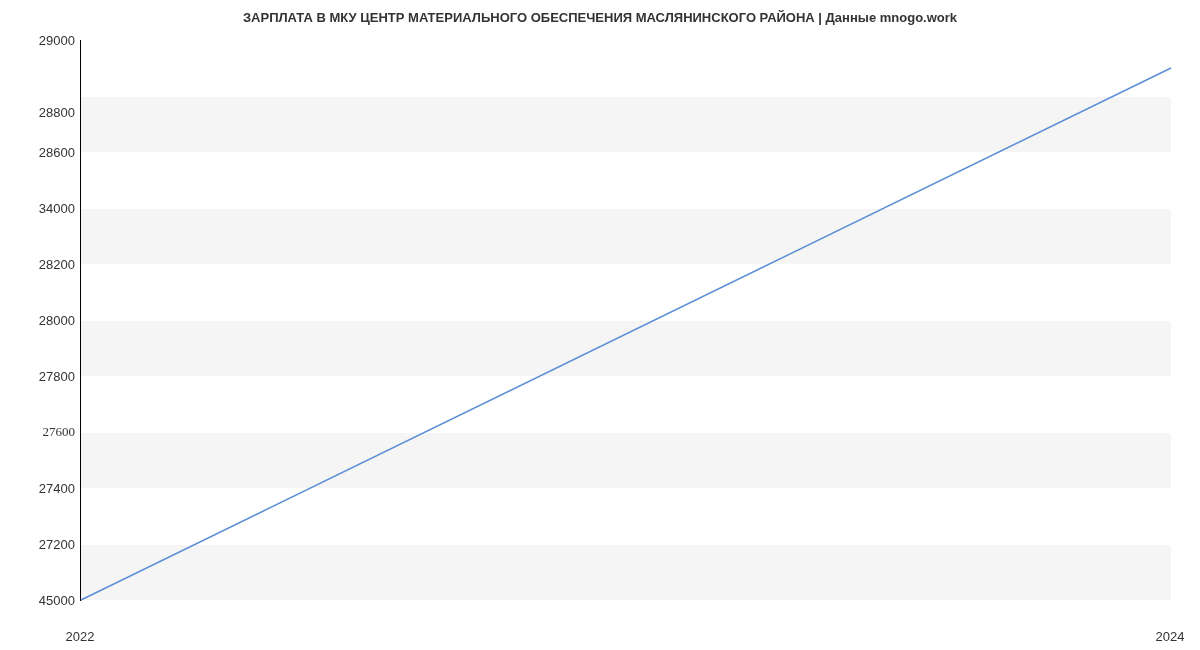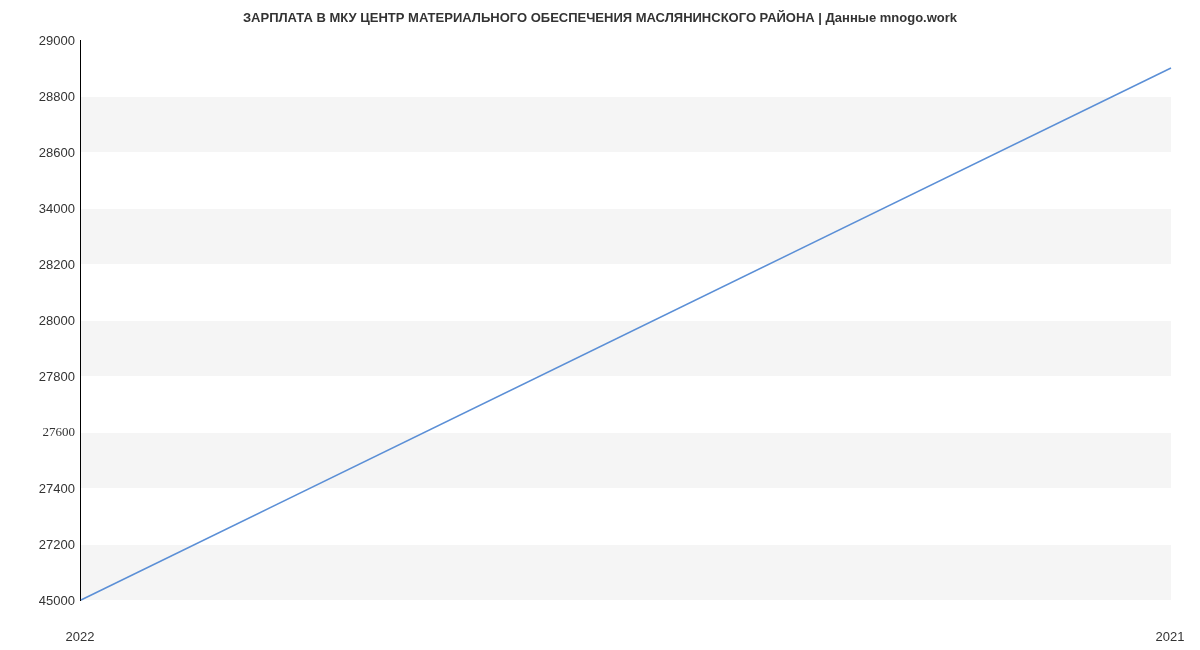--- a/index.html
+++ b/index.html
@@ -105,17 +105,17 @@
   </div>
 <div class="y-tick" style="top: 600px;">45000</div>
     <div class="y-tick" style="top: 544px;">27200</div>
     <div class="y-tick" style="top: 488px;">27400</div>
     <div class="y-tick" style="top: 432px; font-family: Liberation Serif, serif;">27600</div>
     <div class="y-tick" style="top: 376px;">27800</div>
     <div class="y-tick" style="top: 320px;">28000</div>
     <div class="y-tick" style="top: 264px;">28200</div>
     <div class="y-tick" style="top: 208px;">34000</div>
     <div class="y-tick" style="top: 152px;">28600</div>
-    <div class="y-tick" style="top: 96px; text-align: right;">28800</div>
+    <div class="y-tick" style="top: 112px; text-align: right;">28800</div>
     <div class="y-tick" style="top: 40px;">29000</div>
     <div class="x-tick" style="left: 80px;">2022</div>
-    <div class="x-tick" style="left: 1170px;">2021</div>
+    <div class="x-tick" style="left: 1170px;">2024</div>
   </div>
 
 </body></html>

